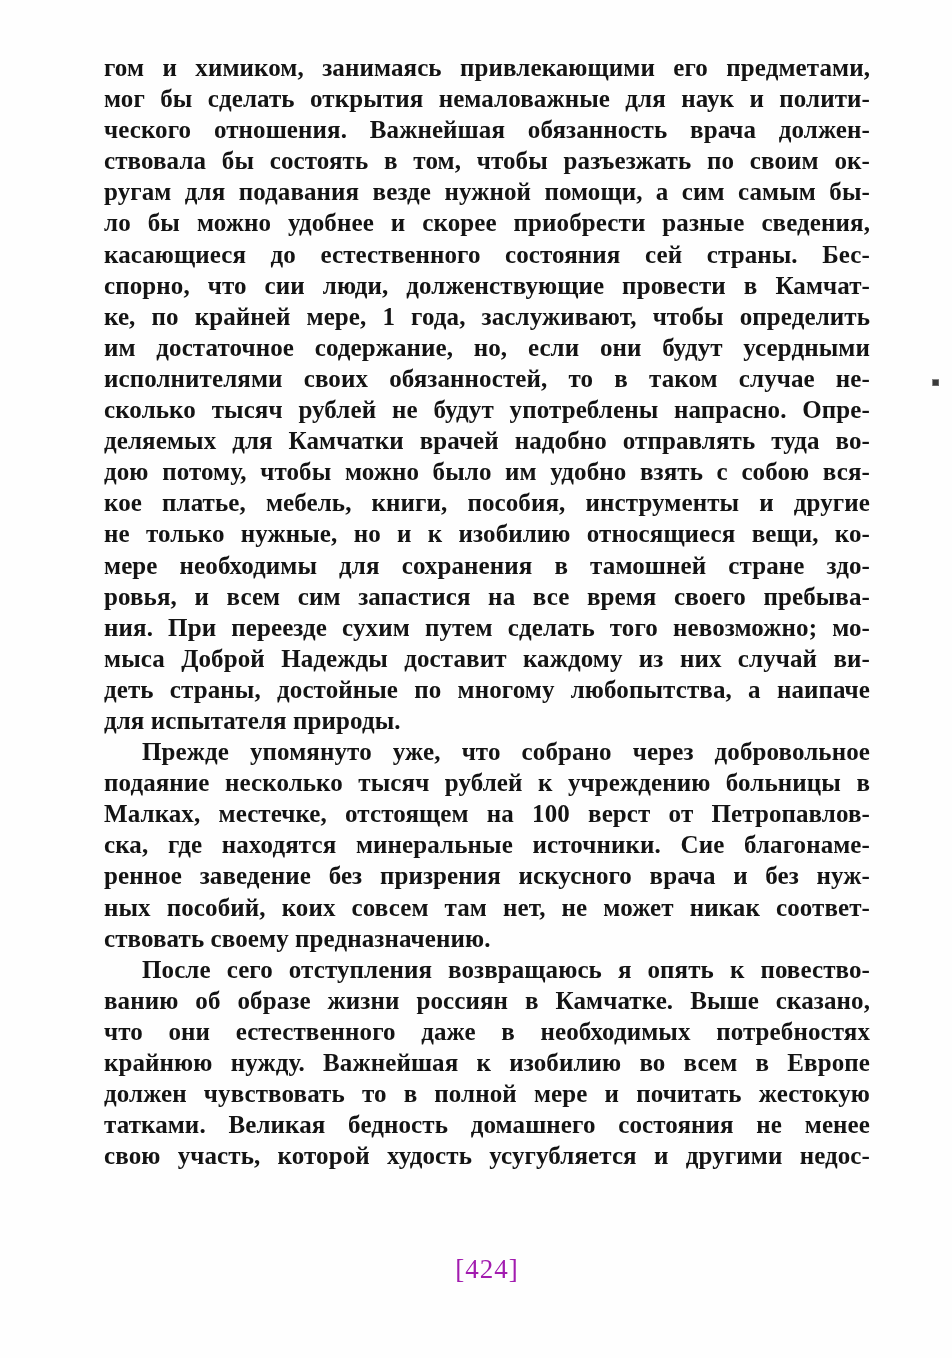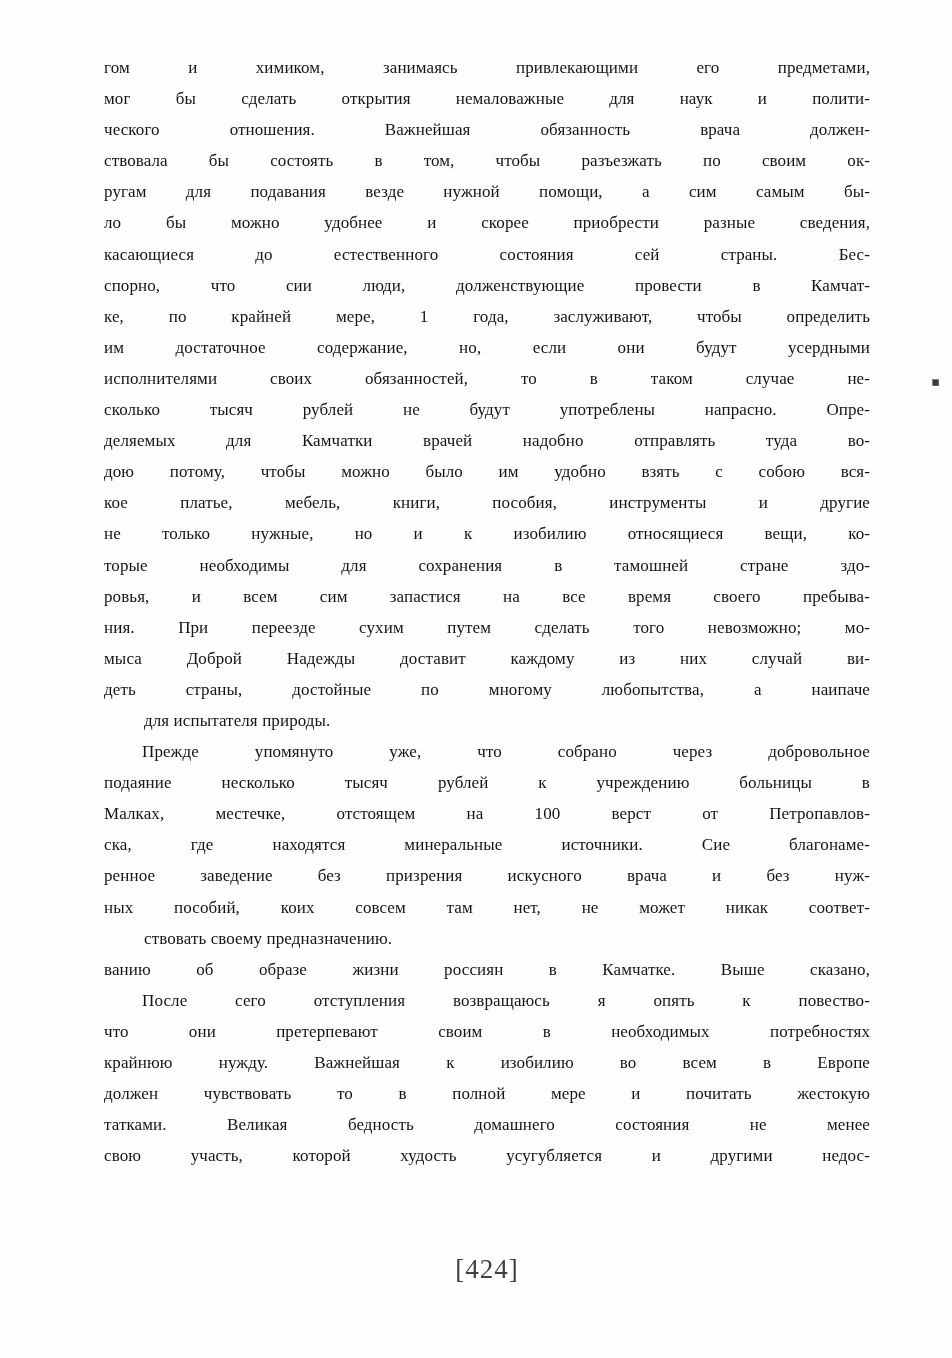--- a/index.html
+++ b/index.html
@@ -14,48 +14,47 @@
     background: #fefefe;
     overflow: hidden;
     font-family: "Liberation Serif", "DejaVu Serif", serif;
     color: #141414;
   }
   .text-block {
     position: absolute;
     left: 104px;
     top: 52px;
     width: 766px;
-    font-size: 17px;
+    font-size: 25px;
     line-height: 31.1px;
-    font-weight: 400;
+    font-weight: 700;
     letter-spacing: 0.1px;
   }
   .line {
     text-align: justify;
     text-align-last: justify;
     white-space: normal;
   }
   .line.flush {
     text-align-last: left;
-    margin-left: 40px;
   }
   .line.indent {
     text-indent: 38px;
   }
   .footer {
     position: absolute;
     left: 104px;
     width: 766px;
     top: 1254px;
     text-align: center;
   }
   .pagenum {
     font-size: 27px;
     letter-spacing: 1px;
-    color: #404040;
+    color: #a21caf;
   }
   .speck {
     position: absolute;
     left: 932px;
     top: 379px;
     width: 7px;
     height: 7px;
     background: #3a3a3a;
     box-shadow: inset 1px 1px 0 #888, inset -1px -1px 0 #666;
   }
@@ -74,36 +73,36 @@
       <div class="line">касающиеся до естественного состояния сей страны. Бес-</div>
       <div class="line">спорно, что сии люди, долженствующие провести в Камчат-</div>
       <div class="line">ке, по крайней мере, 1 года, заслуживают, чтобы определить</div>
       <div class="line">им достаточное содержание, но, если они будут усердными</div>
       <div class="line">исполнителями своих обязанностей, то в таком случае не-</div>
       <div class="line">сколько тысяч рублей не будут употреблены напрасно. Опре-</div>
       <div class="line">деляемых для Камчатки врачей надобно отправлять туда во-</div>
       <div class="line">дою потому, чтобы можно было им удобно взять с собою вся-</div>
       <div class="line">кое платье, мебель, книги, пособия, инструменты и другие</div>
       <div class="line">не только нужные, но и к изобилию относящиеся вещи, ко-</div>
-      <div class="line">торые необходимы для сохранения в тамошней стране здо-</div>
+      <div class="line">мере необходимы для сохранения в тамошней стране здо-</div>
       <div class="line">ровья, и всем сим запастися на все время своего пребыва-</div>
       <div class="line">ния. При переезде сухим путем сделать того невозможно; мо-</div>
       <div class="line">мыса Доброй Надежды доставит каждому из них случай ви-</div>
       <div class="line">деть страны, достойные по многому любопытства, а наипаче</div>
       <div class="line flush">для испытателя природы.</div>
       <div class="line indent">Прежде упомянуто уже, что собрано через добровольное</div>
       <div class="line">подаяние несколько тысяч рублей к учреждению больницы в</div>
       <div class="line">Малках, местечке, отстоящем на 100 верст от Петропавлов-</div>
       <div class="line">ска, где находятся минеральные источники. Сие благонаме-</div>
       <div class="line">ренное заведение без призрения искусного врача и без нуж-</div>
       <div class="line">ных пособий, коих совсем там нет, не может никак соответ-</div>
       <div class="line flush">ствовать своему предназначению.</div>
+      <div class="line indent">После сего отступления возвращаюсь я опять к повество-</div>
       <div class="line">ванию об образе жизни россиян в Камчатке. Выше сказано,</div>
-      <div class="line indent">После сего отступления возвращаюсь я опять к повество-</div>
-      <div class="line">что они претерпевают своим в необходимых потребностях</div>
+      <div class="line">что они естественного даже в необходимых потребностях</div>
       <div class="line">крайнюю нужду. Важнейшая к изобилию во всем в Европе</div>
       <div class="line">должен чувствовать то в полной мере и почитать жестокую</div>
       <div class="line">татками. Великая бедность домашнего состояния не менее</div>
       <div class="line">свою участь, которой худость усугубляется и другими недос-</div>
     </div>
   <div class="footer">
     <span class="pagenum">[424]</span>
   </div>
   <div class="speck"></div>
 </div>

